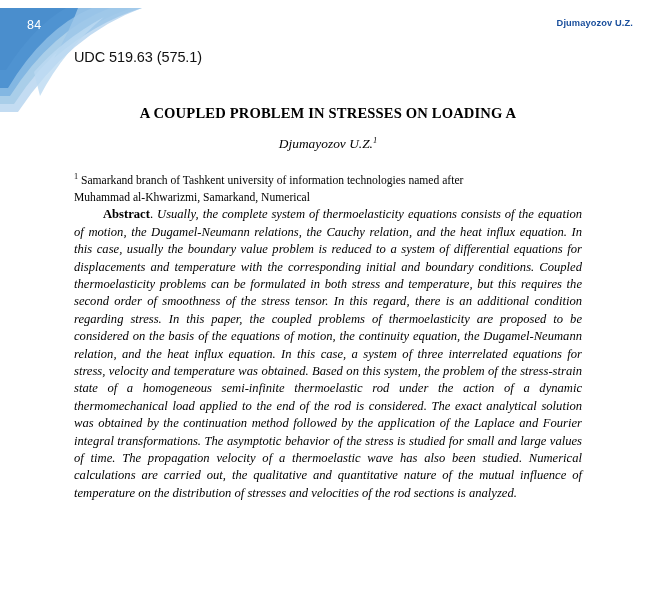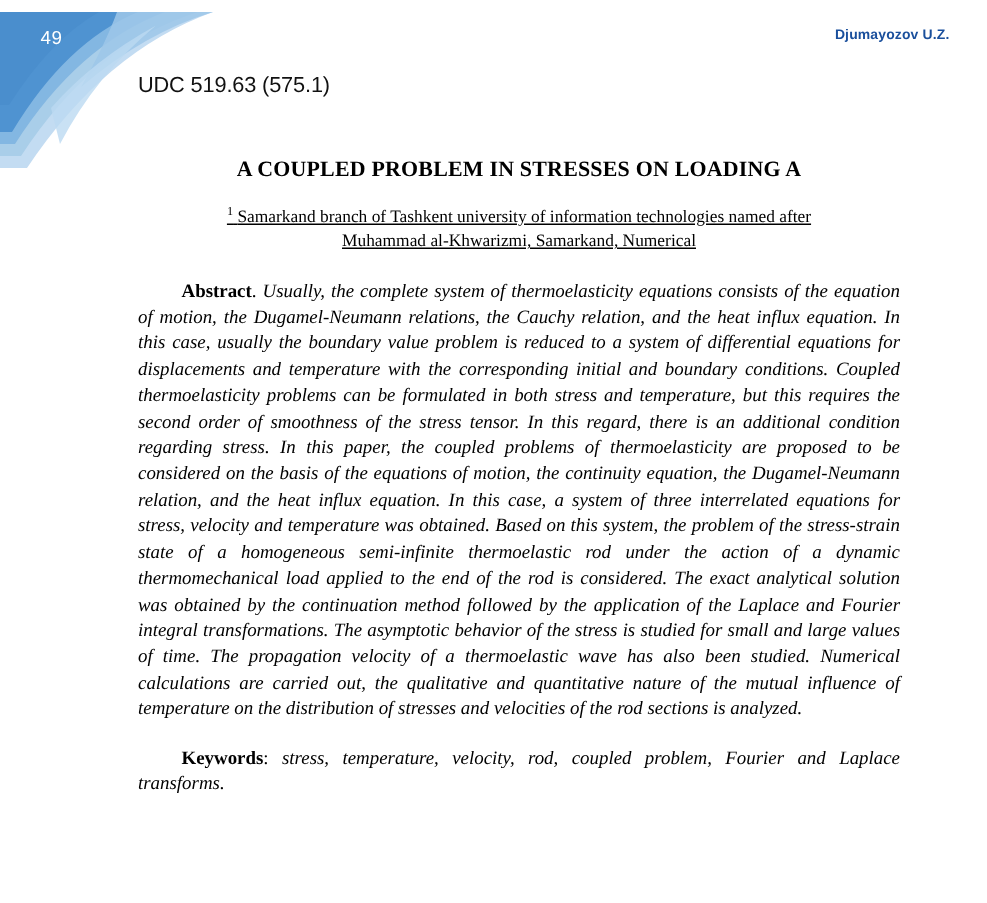--- a/index.html
+++ b/index.html
@@ -52,21 +52,21 @@
     color: #1a4f9c;
     font-family: "Liberation Sans", sans-serif;
     font-size: 9.3px;
     font-weight: bold;
     letter-spacing: 0.1px;
   }
 
   
   #content {
     position: absolute;
-    left: 92px;
+    left: 74px;
     top: 0;
     width: 508px;
   }
 
   #udc {
     font-family: "Liberation Sans", sans-serif;
     font-size: 14.5px;
     color: #111111;
     margin-top: 49px;
     letter-spacing: -0.1px;
@@ -91,35 +91,35 @@
     font-size: 13.4px;
     color: #000000;
   }
   .sup {
     font-size: 8.4px;
     vertical-align: super;
     font-style: italic;
   }
 
   #affiliation {
-    text-align: center;
+    margin-top: 17px;
+    text-align: left;
     font-size: 11.6px;
     line-height: 16.5px;
     color: #000000;
-    text-decoration: underline;
   }
   #affiliation .aff-sup {
     font-size: 8.2px;
     vertical-align: super;
   }
   #affiliation .aff-line { display: block; }
   #email { display: block; }
 
   #abstract {
-    margin-top: 16px;
+    margin-top: 0;
     text-align: justify;
     text-justify: inter-word;
     font-style: italic;
     font-size: 12.6px;
     line-height: 17.4px;
     color: #000000;
     text-indent: 29px;
   }
   #abstract .lbl {
     font-weight: bold;
@@ -157,36 +157,38 @@
 
     <path d="M0,8 L92,8 Q44,28 8,88 L0,88 Z" fill="#4f93d1"></path>
 
     <path d="M0,8 L66,8 Q34,26 6,70 L0,70 Z" fill="#4a8ecd"></path>
 
     <path d="M78,8 L142,8 Q96,22 54,58 Q70,30 78,8 Z" fill="#9ec7e9" opacity="0.85"></path>
 
     <path d="M34,72 Q62,40 104,17 Q64,50 40,96 Z" fill="#bcd9f1" opacity="0.8"></path>
   </svg>
 
-  <div id="page-number">49</div>
+  <div id="page-number">84</div>
 
   <div id="running-head">Djumayozov U.Z.</div>
 
   <div id="content">
 
     <div id="udc">UDC 519.63 (575.1)</div>
 
     <h1 id="article-title">
       <span class="title-line">A COUPLED PROBLEM IN STRESSES ON LOADING A</span>
     </h1>
 
+    <div id="author-line">
+      <span>Djumayozov U.Z.</span><span class="sup">1</span>
+    </div>
 
     <div id="affiliation">
       <span class="aff-line"><span class="aff-sup">1</span> <span>Samarkand branch of Tashkent university of information technologies named after</span></span>
       <span class="aff-line">Muhammad al-Khwarizmi, Samarkand, Numerical</span>
     </div>
 
     <p id="abstract"><span class="lbl">Abstract</span><span class="lbl-dot">.</span> <span>Usually, the complete system of thermoelasticity equations consists of the equation of motion, the Dugamel-Neumann relations, the Cauchy relation, and the heat influx equation. In this case, usually the boundary value problem is reduced to a system of differential equations for displacements and temperature with the corresponding initial and boundary conditions. Coupled thermoelasticity problems can be formulated in both stress and temperature, but this requires the second order of smoothness of the stress tensor. In this regard, there is an additional condition regarding stress. In this paper, the coupled problems of thermoelasticity are proposed to be considered on the basis of the equations of motion, the continuity equation, the Dugamel-Neumann relation, and the heat influx equation. In this case, a system of three interrelated equations for stress, velocity and temperature was obtained. Based on this system, the problem of the stress-strain state of a homogeneous semi-infinite thermoelastic rod under the action of a dynamic thermomechanical load applied to the end of the rod is considered. The exact analytical solution was obtained by the continuation method followed by the application of the Laplace and Fourier integral transformations. The asymptotic behavior of the stress is studied for small and large values of time. The propagation velocity of a thermoelastic wave has also been studied. Numerical calculations are carried out, the qualitative and quantitative nature of the mutual influence of temperature on the distribution of stresses and velocities of the rod sections is analyzed.</span></p>
 
-    <p id="keywords"><span class="lbl">Keywords</span><span class="lbl-colon">:</span> <span>stress, temperature, velocity, rod, coupled problem, Fourier and Laplace transforms.</span></p>
 
   </div>
 </div>
 
 </body></html>

